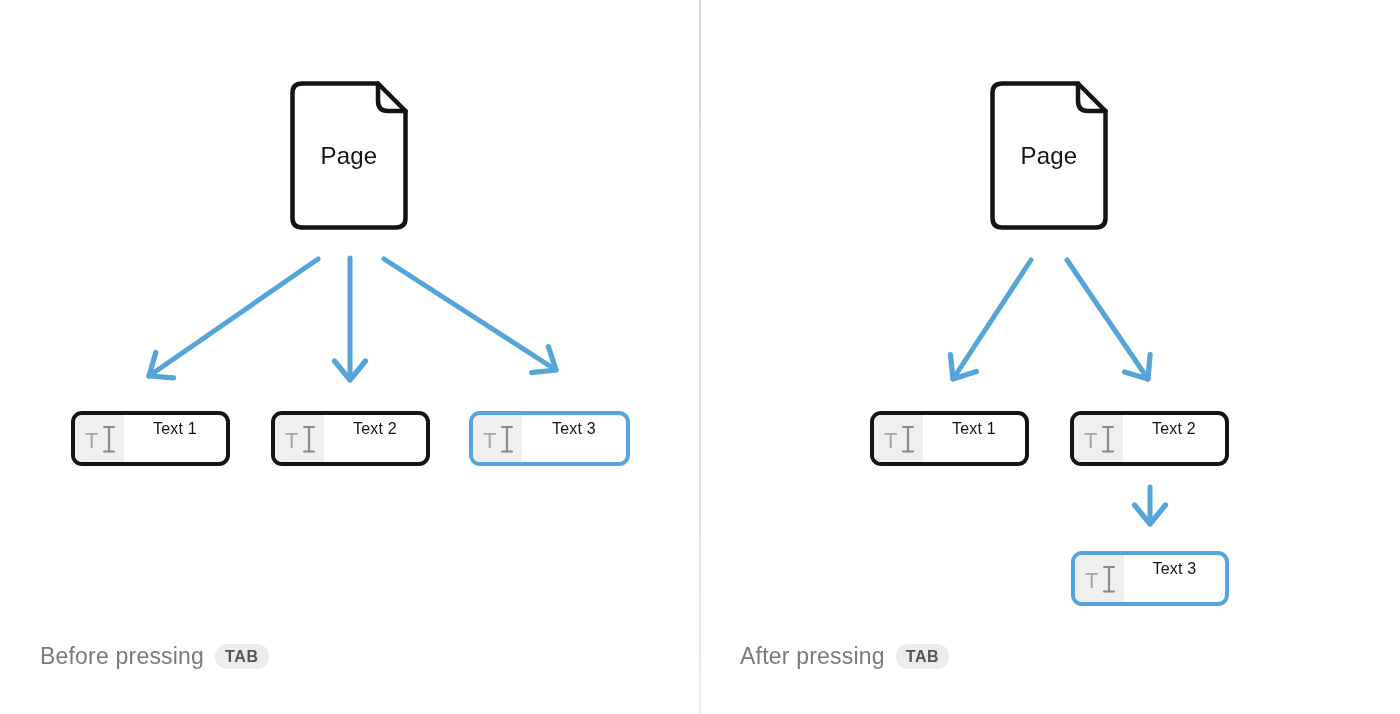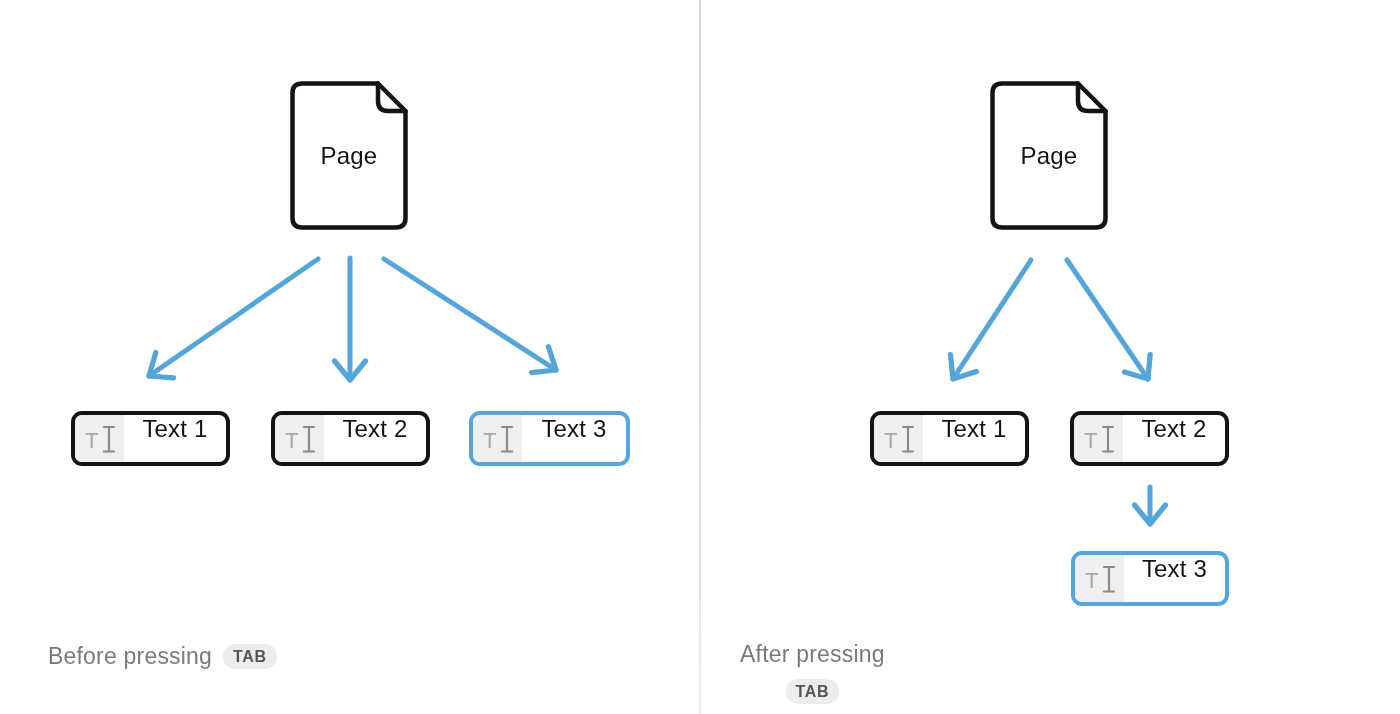--- a/index.html
+++ b/index.html
@@ -78,21 +78,21 @@
   }
   .tblock-icon svg { display: block; }
   .tblock-icon .t-glyph {
     fill: var(--icon-gray);
     font-family: "Liberation Sans", "DejaVu Sans", sans-serif;
   }
   .tblock-icon .ibeam { stroke: var(--icon-cursor-gray); stroke-width: 2.2; stroke-linecap: round; }
   .tblock-label {
     flex: 1;
     display: flex; align-items: center; justify-content: center;
-    font-size: 24px; color: var(--ink-black);
+    font-size: 16px; color: var(--ink-black);
     letter-spacing: 0.2px;
     padding-bottom: 19px;
   }
   .caption {
     position: absolute;
     top: 641px;
     display: flex; align-items: center; gap: 11px;
     height: 30px;
   }
   .caption-text {
@@ -171,21 +171,21 @@
         <svg width="34" height="32" viewBox="0 0 34 32">
           <text class="t-glyph" x="2" y="25" font-size="22">T</text>
           <line class="ibeam" x1="26" y1="4" x2="26" y2="28.5"></line>
           <line class="ibeam" x1="21" y1="4" x2="31" y2="4"></line>
           <line class="ibeam" x1="21" y1="28.5" x2="31" y2="28.5"></line>
         </svg>
       </span>
       <span class="tblock-label">Text 3</span>
     </div>
 
-    <div class="caption" style="left:40px;margin-left:8px;">
+    <div class="caption" style="left:40px;">
       <span class="caption-text">Before pressing</span>
       <span class="key-badge">TAB</span>
     </div>
   </section>
 
   <section>
 
     <div class="page-icon" style="left:990px; top:81px; position:absolute;">
       <svg width="118" height="149" viewBox="0 0 118 149">
         <path d="M 88,2.5 H 12 Q 2.5,2.5 2.5,12 V 137 Q 2.5,146.5 12,146.5 H 106 Q 115.5,146.5 115.5,137 V 30 Z" fill="#ffffff" stroke="var(--ink-black)" stroke-width="4.5" stroke-linejoin="round"></path>
@@ -223,19 +223,19 @@
         <svg width="34" height="32" viewBox="0 0 34 32">
           <text class="t-glyph" x="2" y="25" font-size="22">T</text>
           <line class="ibeam" x1="26" y1="4" x2="26" y2="28.5"></line>
           <line class="ibeam" x1="21" y1="4" x2="31" y2="4"></line>
           <line class="ibeam" x1="21" y1="28.5" x2="31" y2="28.5"></line>
         </svg>
       </span>
       <span class="tblock-label">Text 3</span>
     </div>
 
-    <div class="caption" style="left:740px;flex-direction:column;">
+    <div class="caption" style="left:740px;">
       <span class="caption-text">After pressing</span>
       <span class="key-badge">TAB</span>
     </div>
   </section>
 
 </div>
 
 </body></html>

